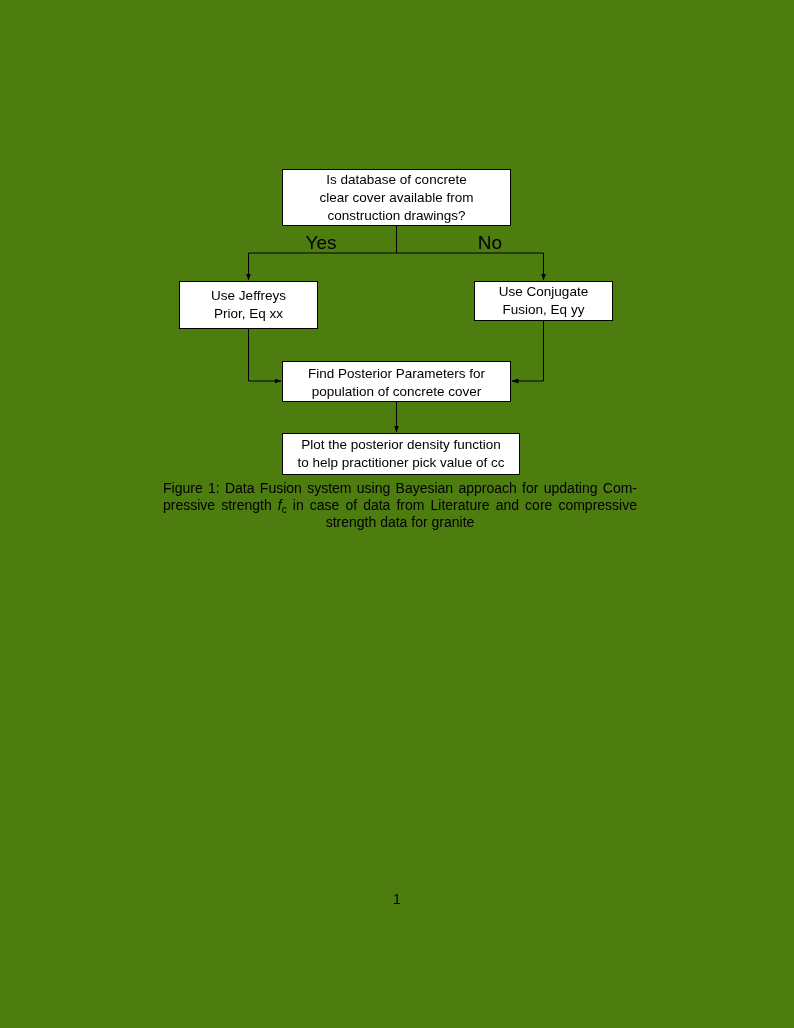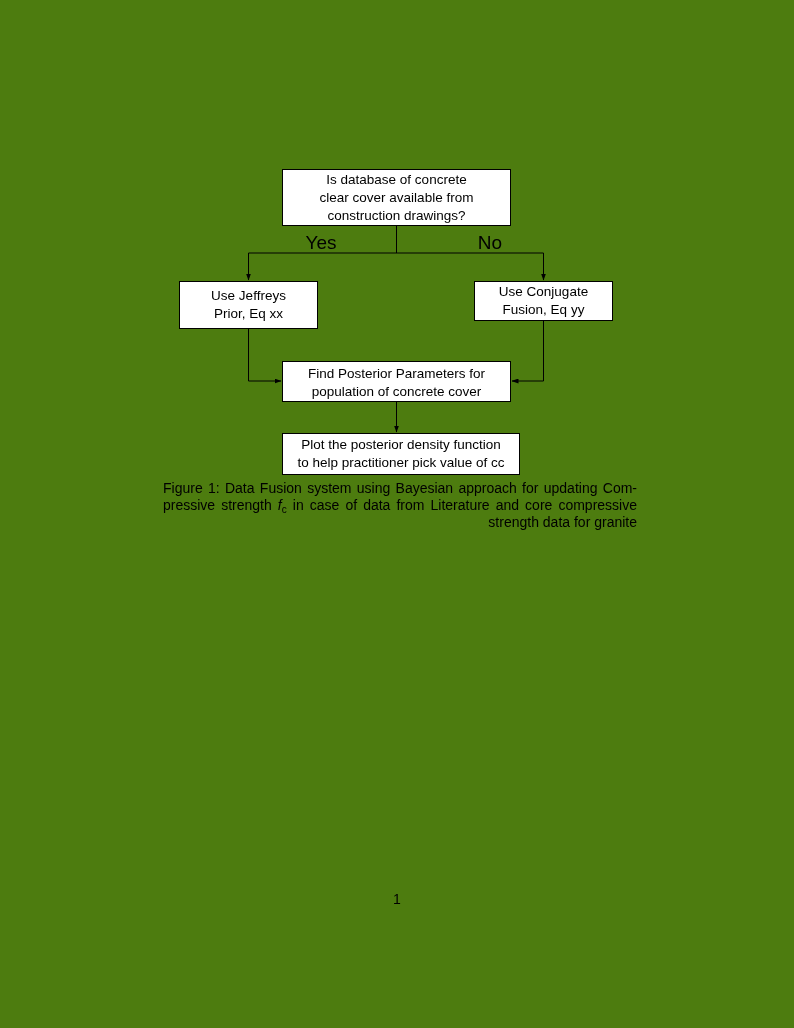--- a/index.html
+++ b/index.html
@@ -56,21 +56,21 @@
     top: 480px;
     width: 474px;
     font-size: 14px;
     line-height: 17px;
   }
   .caption .just {
     text-align: justify;
     text-align-last: justify;
   }
   .caption .last-line {
-    text-align: right;
+    text-align: center;
   }
   .caption i { font-style: italic; }
   .caption sub {
     font-size: 10px;
     vertical-align: -3px;
     line-height: 0;
   }
   .page-number {
     position: absolute;
     left: 0;

